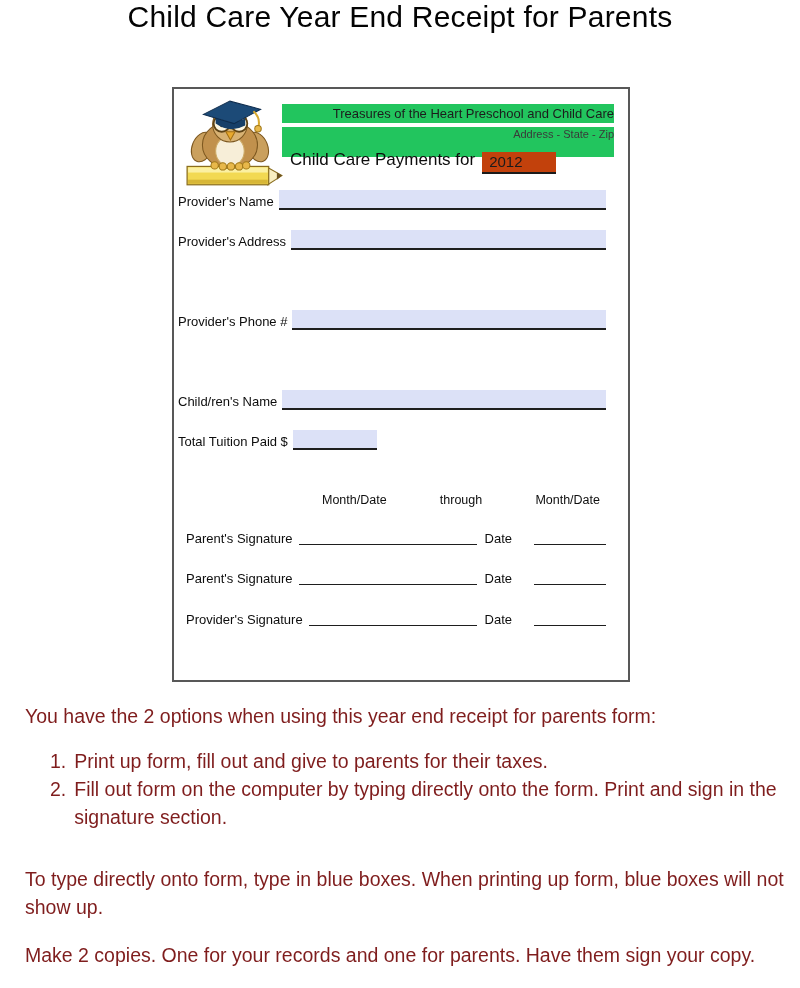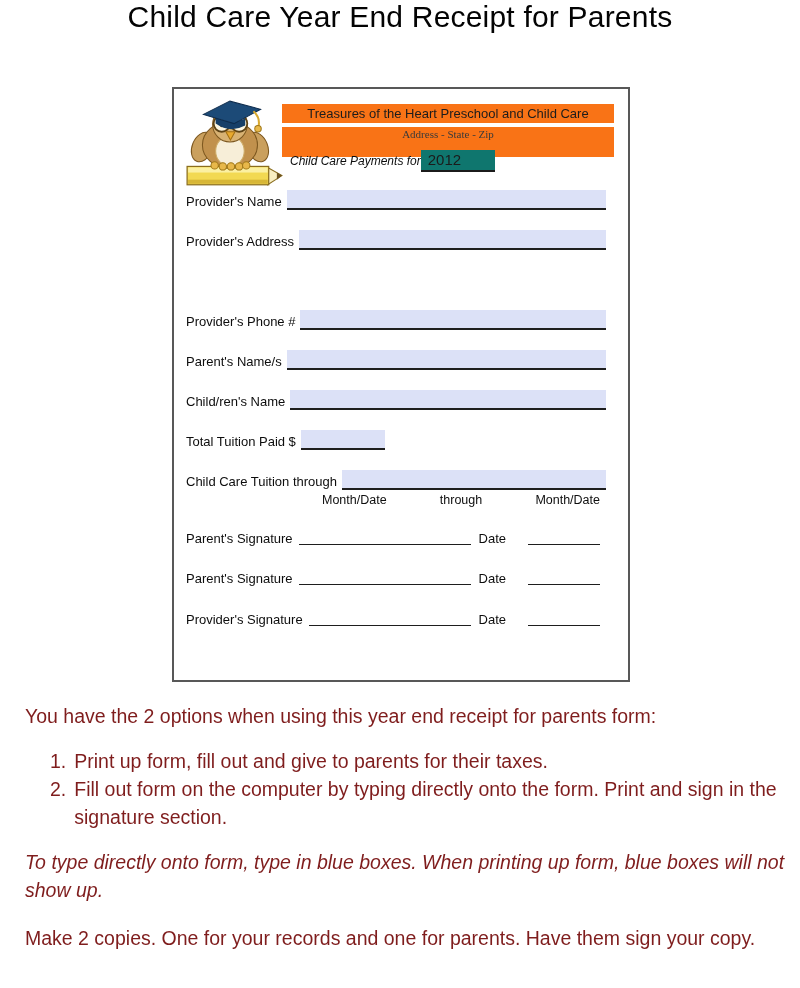--- a/index.html
+++ b/index.html
@@ -7,57 +7,57 @@
     font-family:"Liberation Sans", sans-serif; color:#000; position:relative; }
 
   .page-title { text-align:center; font-size:30px; font-weight:400;
     letter-spacing:0.2px; color:#030303; }
 
   .form-card { position:absolute; left:172px; top:87px; width:458px; height:595px;
     border:2px solid #585858; background:#fff; }
 
   .logo { position:absolute; left:8px; top:4px; width:102px; height:104px; }
 
-  .band { position:absolute; left:108px; width:332px; background:#f97316;
-    text-align:center; color:#1c1c1c; }
+  .band { position:absolute; left:108px; width:332px; background:#22c55e;
+    text-align:right; color:#1c1c1c; }
   .band-org { top:15px; height:19px; font-size:13px; line-height:19px; }
-  .band-addr { top:38px; height:30px; font-size:11px; line-height:15px; color:#3a3a3a;font-family:Liberation Serif, serif; }
+  .band-addr { top:38px; height:30px; font-size:11px; line-height:15px; color:#3a3a3a; }
 
   .payments-row { position:absolute; left:116px; top:61px; display:flex; align-items:flex-end; }
-  .payments-label { font-size:12px; padding-bottom:4px; color:#0d0d0d;font-style:italic; }
-  .year-box { width:74px; height:22px; margin-left:0; background:#0f766e;
+  .payments-label { font-size:17px; padding-bottom:4px; color:#0d0d0d; }
+  .year-box { width:74px; height:22px; margin-left:7px; background:#c2410c;
     border-bottom:2px solid #1b1b1b; font-size:15px; line-height:20px;
     padding-left:7px; color:#1b1b1b; }
 
-  .field-row { position:absolute; left:12px; right:22px; display:flex; align-items:flex-end; }
+  .field-row { position:absolute; left:4px; right:22px; display:flex; align-items:flex-end; }
   .field-label { font-size:13px; color:#0d0d0d; white-space:nowrap; padding:0 5px 1px 0; }
   .field-input { flex:1; height:20px; background:#dce1f7; border-bottom:2px solid #1e1e1e;
     font-size:13px; padding-left:5px; line-height:18px; color:#1b1b1b; }
   .field-input.small { flex:0 0 84px; }
 
   .r1{top:101px}.r2{top:141px}.r3{top:181px}.r4{top:221px}
   .r5{top:261px}.r6{top:301px}.r7{top:341px}.r8{top:381px}
 
   .sublabels { position:absolute; left:148px; right:28px; top:404px; display:flex;
     justify-content:space-between; font-size:12.5px; color:#0d0d0d; }
 
-  .sig-row { position:absolute; left:12px; right:28px; height:18px;
+  .sig-row { position:absolute; left:12px; right:22px; height:18px;
     display:flex; align-items:flex-end; font-size:13px; color:#0d0d0d; }
   .s1{top:440px}.s2{top:480px}.s3{top:521px}
   .sig-label { white-space:nowrap; padding-bottom:1px; }
   .sig-line { flex:1; border-bottom:1.5px solid #1e1e1e; margin:0 8px 2px 6px; height:12px; }
   .date-label { white-space:nowrap; padding-bottom:1px; }
   .date-line { flex:0 0 72px; border-bottom:1.5px solid #1e1e1e; margin:0 0 2px 22px; height:12px; }
 
   .instructions { position:absolute; left:25px; top:702px; width:764px;
     font-size:19.5px; line-height:28px; color:#7f1d1d; }
   .options { margin:17px 0 0 25px; }
   .option { display:flex; }
   .option-num { flex:0 0 auto; margin-right:8px; }
-  .note-typing { margin-top:17px;font-style:italic; }
+  .note-typing { margin-top:34px; }
   .note-copies { margin-top:20px; }
 </style>
 </head>
 <body>
 
 <h1 class="page-title">Child Care Year End Receipt for Parents</h1>
 
 <div class="form-card">
 
   <svg class="logo" viewBox="0 0 100 100" aria-hidden="true">
@@ -110,39 +110,31 @@
     <span class="field-label">Provider's Address</span>
     <div class="field-input"></div>
   </div>
 
 
   <div class="field-row r4">
     <span class="field-label">Provider's Phone #</span>
     <div class="field-input"></div>
   </div>
 
-  <div class="field-row r5">
-    <span class="field-label">Parent's Name/s</span>
-    <div class="field-input"></div>
-  </div>
 
   <div class="field-row r6">
     <span class="field-label">Child/ren's Name</span>
     <div class="field-input"></div>
   </div>
 
   <div class="field-row r7">
     <span class="field-label">Total Tuition Paid $</span>
     <div class="field-input small"></div>
   </div>
 
-  <div class="field-row r8">
-    <span class="field-label">Child Care Tuition through</span>
-    <div class="field-input"></div>
-  </div>
 
   <div class="sublabels">
     <span>Month/Date</span>
     <span>through</span>
     <span>Month/Date</span>
   </div>
 
   <div class="sig-row s1">
     <span class="sig-label">Parent's Signature</span>
     <div class="sig-line"></div>

